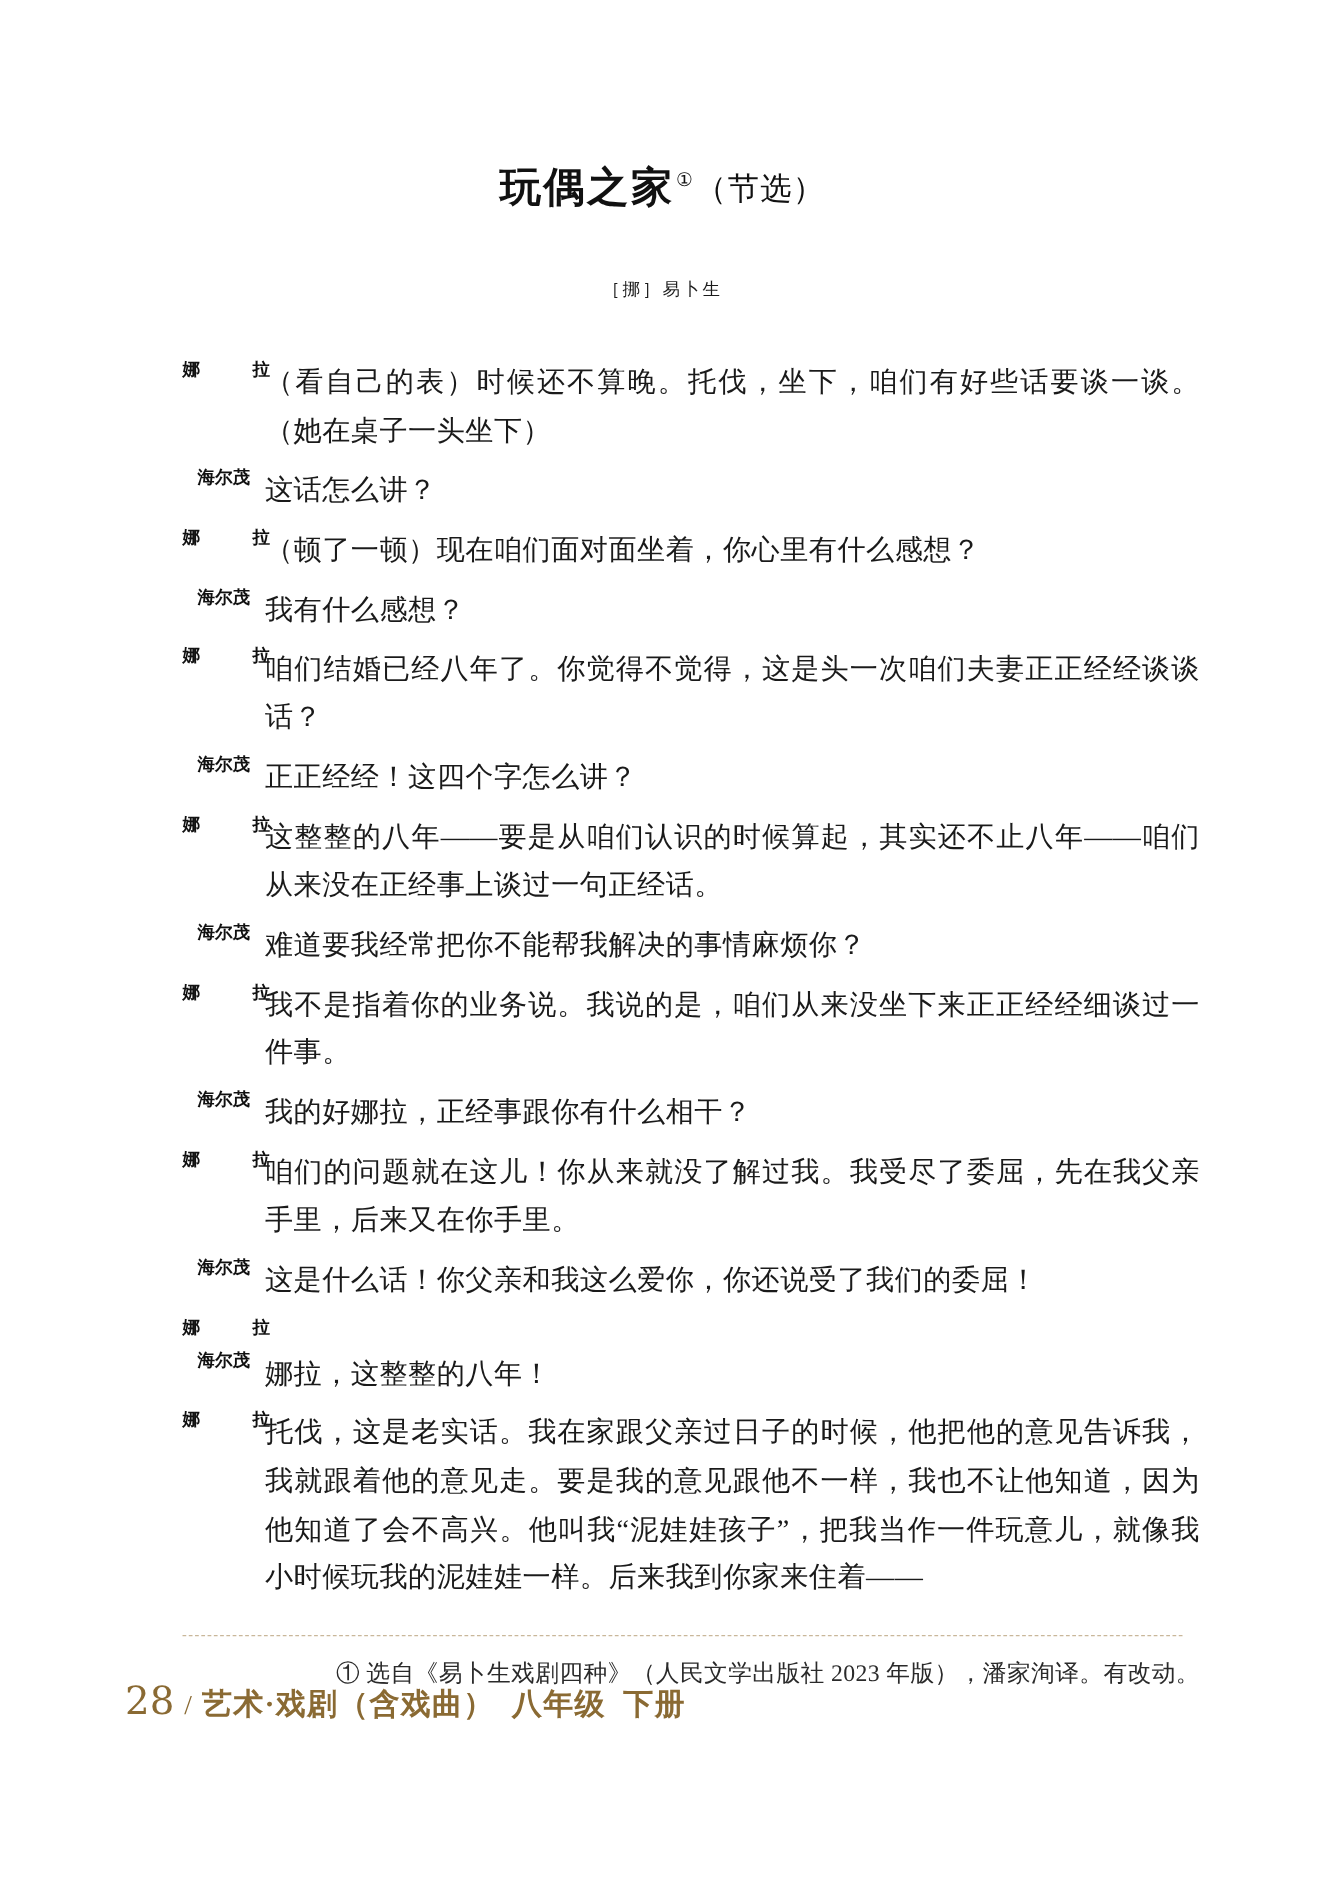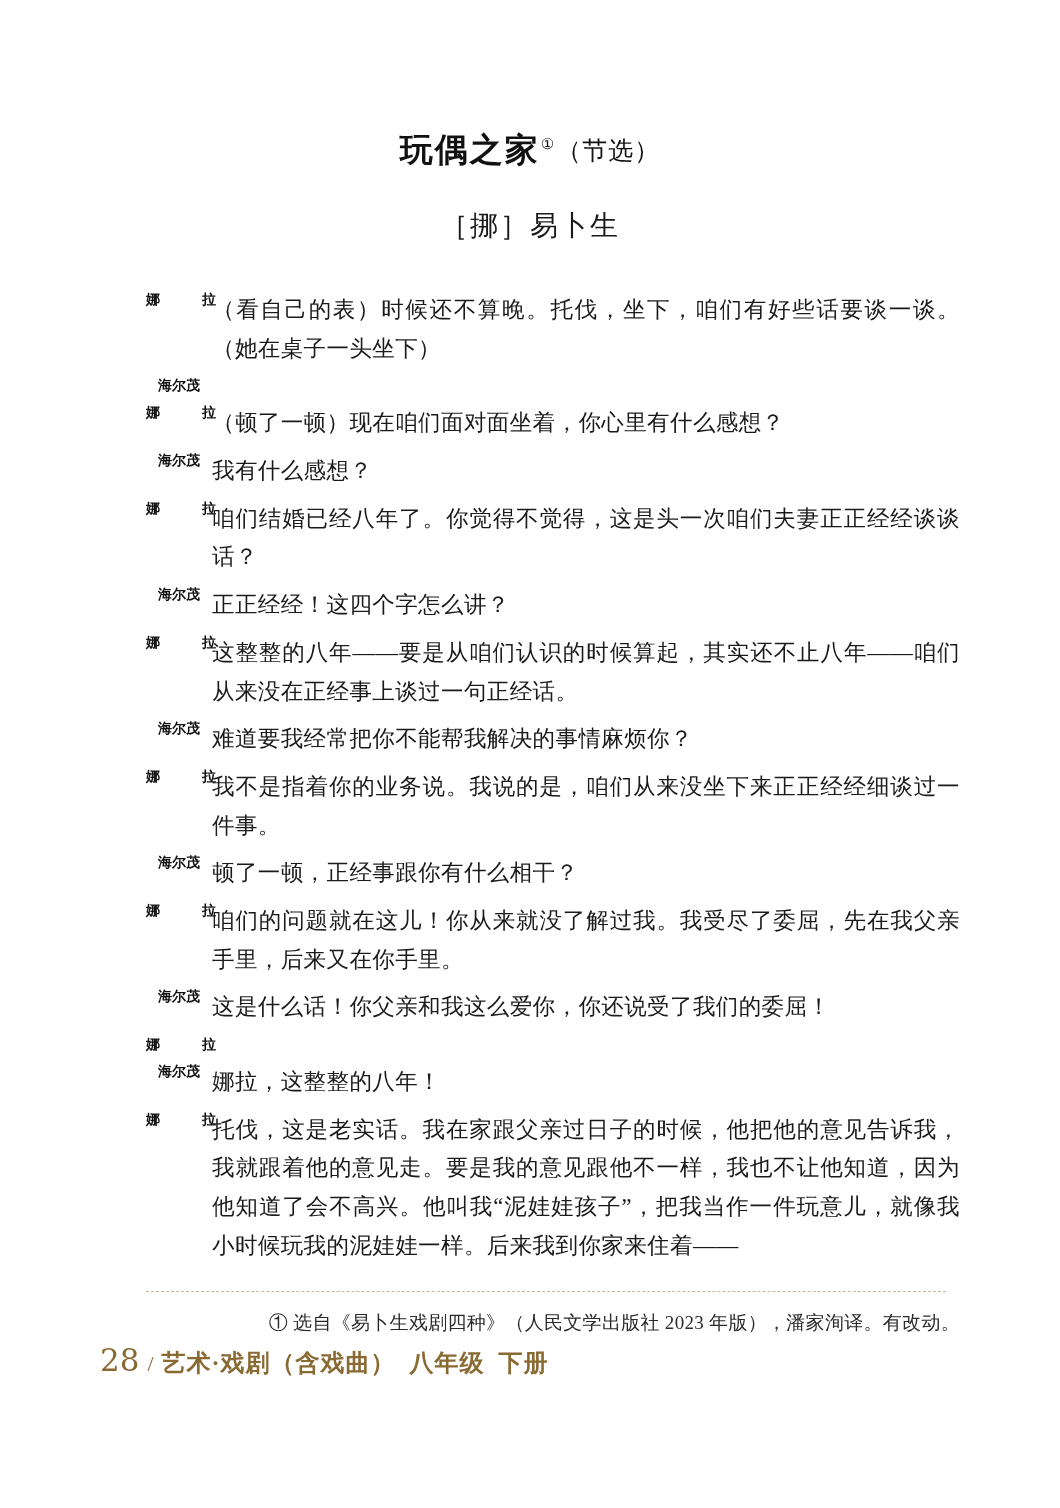--- a/index.html
+++ b/index.html
@@ -44,22 +44,22 @@
     margin-left: 1px;
   }
   .title-sub {
     font-size: 25px;
     letter-spacing: 1px;
     vertical-align: middle;
     color: #111;
   }
   .author-line {
     text-align: center;
-    font-size: 28px;
-    margin-top: 34px;
+    font-size: 14px;
+    margin-top: 50px;
     letter-spacing: 2px;
     color: #1a1a1a;
   }
   
   .script {
     margin-top: 46px;
   }
   .line {
     display: flex;
     align-items: flex-start;
@@ -151,20 +151,21 @@
 
   <div class="script">
 
     <div class="line">
       <div class="speaker sp2">娜　拉</div>
       <div class="speech">（看自己的表）时候还不算晚。托伐，坐下，咱们有好些话要谈一谈。（她在桌子一头坐下）</div>
     </div>
 
     <div class="line">
       <div class="speaker">海尔茂</div>
+      <div class="speech">这话怎么讲？</div>
     </div>
 
     <div class="line">
       <div class="speaker sp2">娜　拉</div>
       <div class="speech">（顿了一顿）现在咱们面对面坐着，你心里有什么感想？</div>
     </div>
 
     <div class="line">
       <div class="speaker">海尔茂</div>
       <div class="speech">我有什么感想？</div>
@@ -190,21 +191,21 @@
       <div class="speech">难道要我经常把你不能帮我解决的事情麻烦你？</div>
     </div>
 
     <div class="line">
       <div class="speaker sp2">娜　拉</div>
       <div class="speech">我不是指着你的业务说。我说的是，咱们从来没坐下来正正经经细谈过一件事。</div>
     </div>
 
     <div class="line">
       <div class="speaker">海尔茂</div>
-      <div class="speech">顿了一顿，正经事跟你有什么相干？</div>
+      <div class="speech">我的好娜拉，正经事跟你有什么相干？</div>
     </div>
 
     <div class="line">
       <div class="speaker sp2">娜　拉</div>
       <div class="speech">咱们的问题就在这儿！你从来就没了解过我。我受尽了委屈，先在我父亲手里，后来又在你手里。</div>
     </div>
 
     <div class="line">
       <div class="speaker">海尔茂</div>
       <div class="speech">这是什么话！你父亲和我这么爱你，你还说受了我们的委屈！</div>

